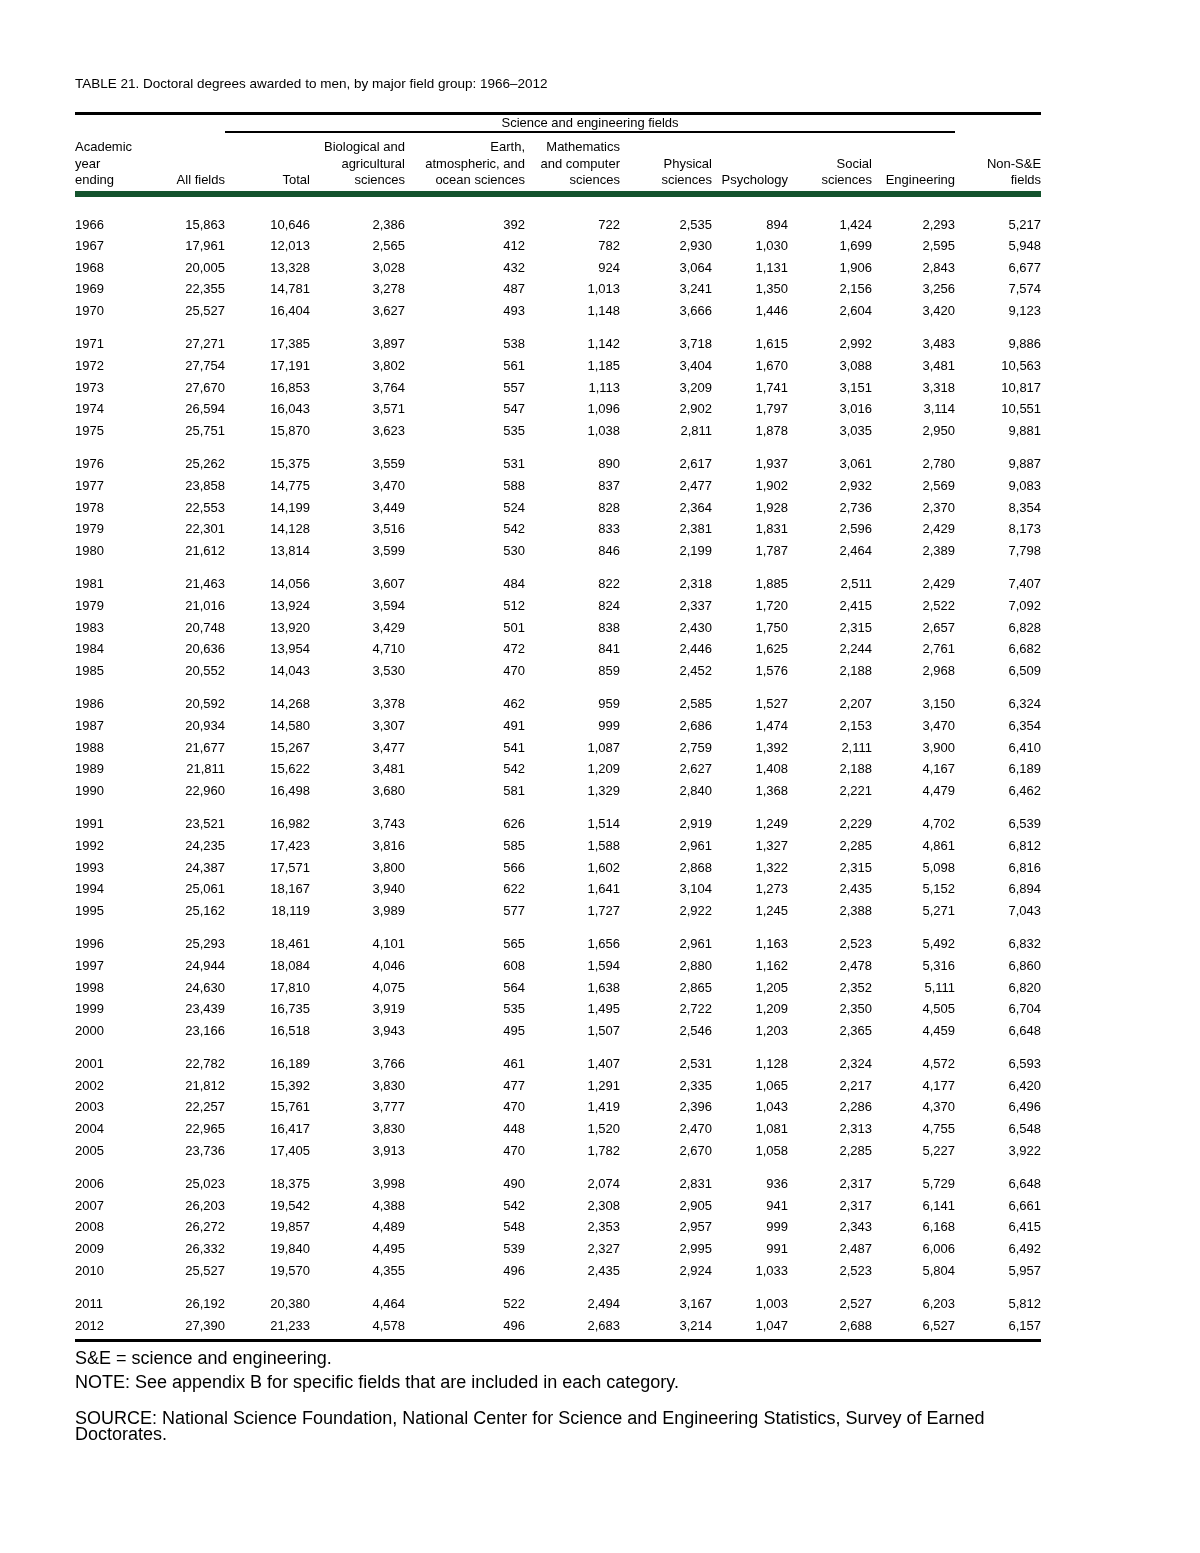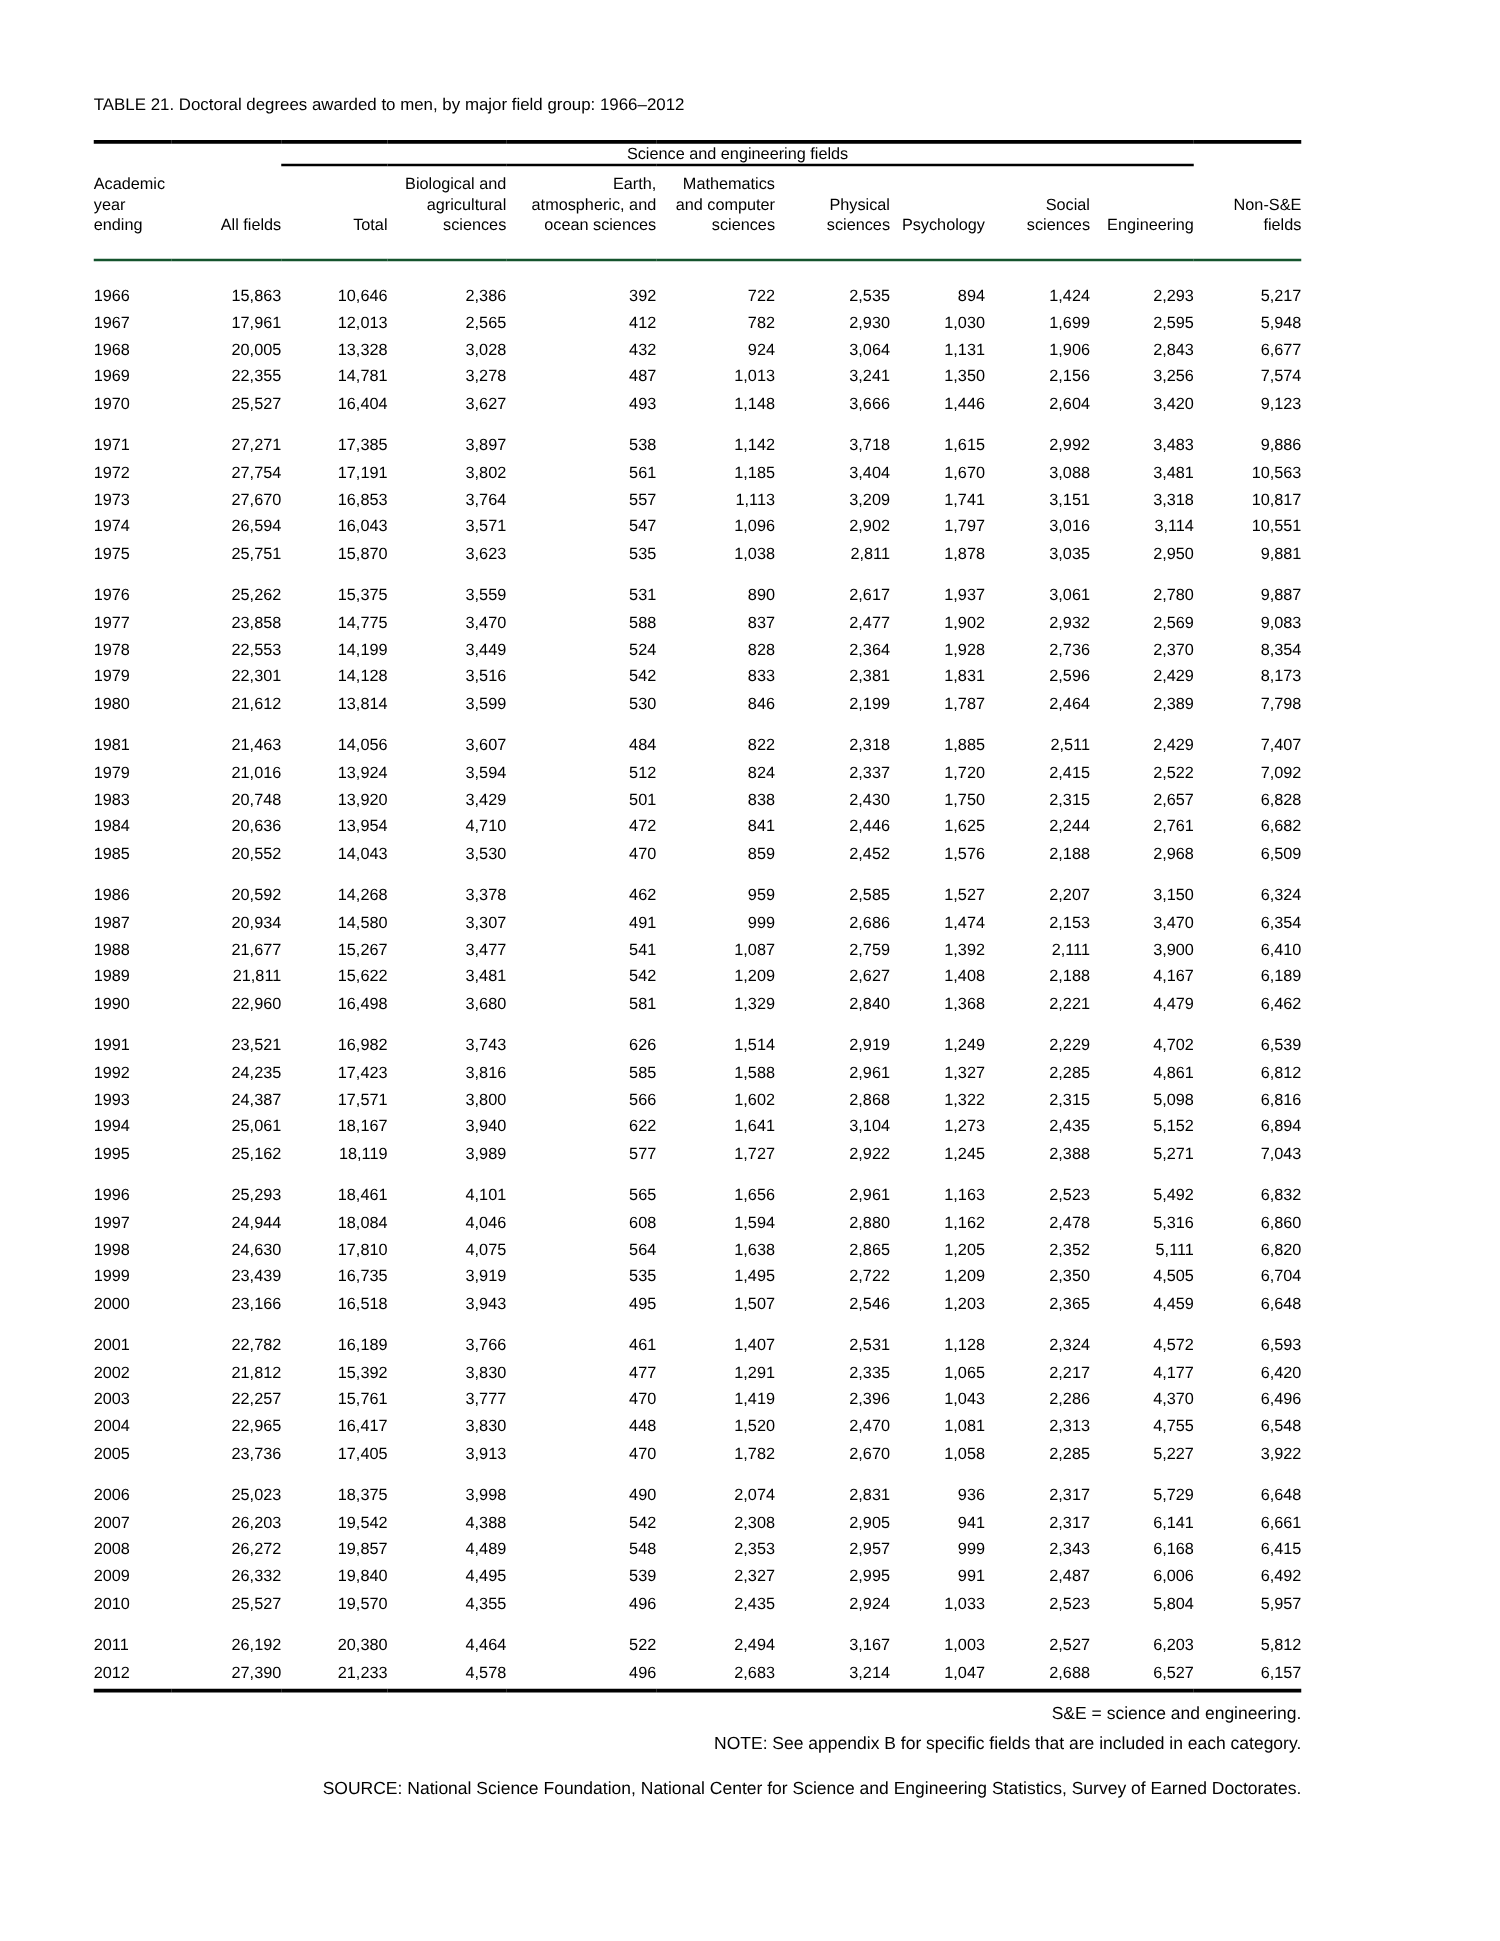--- a/index.html
+++ b/index.html
@@ -53,37 +53,37 @@
     font-size: 13px;
     line-height: 16px;
   }
   
   tr.header-row th {
     vertical-align: bottom;
     text-align: right;
     white-space: pre-line;
     line-height: 16.5px;
     padding-top: 6px;
-    padding-bottom: 18px;
-    border-bottom: 2px solid #14532d;
+    padding-bottom: 2px;
+    border-bottom: 6px solid #14532d;
   }
   tr.header-row th.col-year { text-align: left; }
   
   tbody td {
     text-align: right;
     height: 21.6px;
     line-height: 21.6px;
     white-space: nowrap;
   }
   tbody td.year { text-align: left; }
   tbody tr.group-start td { padding-top: 12px; }
   tbody tr:first-child td { padding-top: 17px; }
   tbody tr:last-child td { padding-bottom: 3px; }
   
-  .footnotes { font-size: 14px; text-align: right; }
+  .footnotes { font-size: 18px; }
   .fn-abbrev { margin-top: 8px;  line-height: 16px; }
   .fn-note   { margin-top: 8px; line-height: 16px; }
   .fn-source { margin-top: 20px; line-height: 16px; }
 </style>
 </head>
 <body>
 
 <div class="page">
   <div class="content">
 

